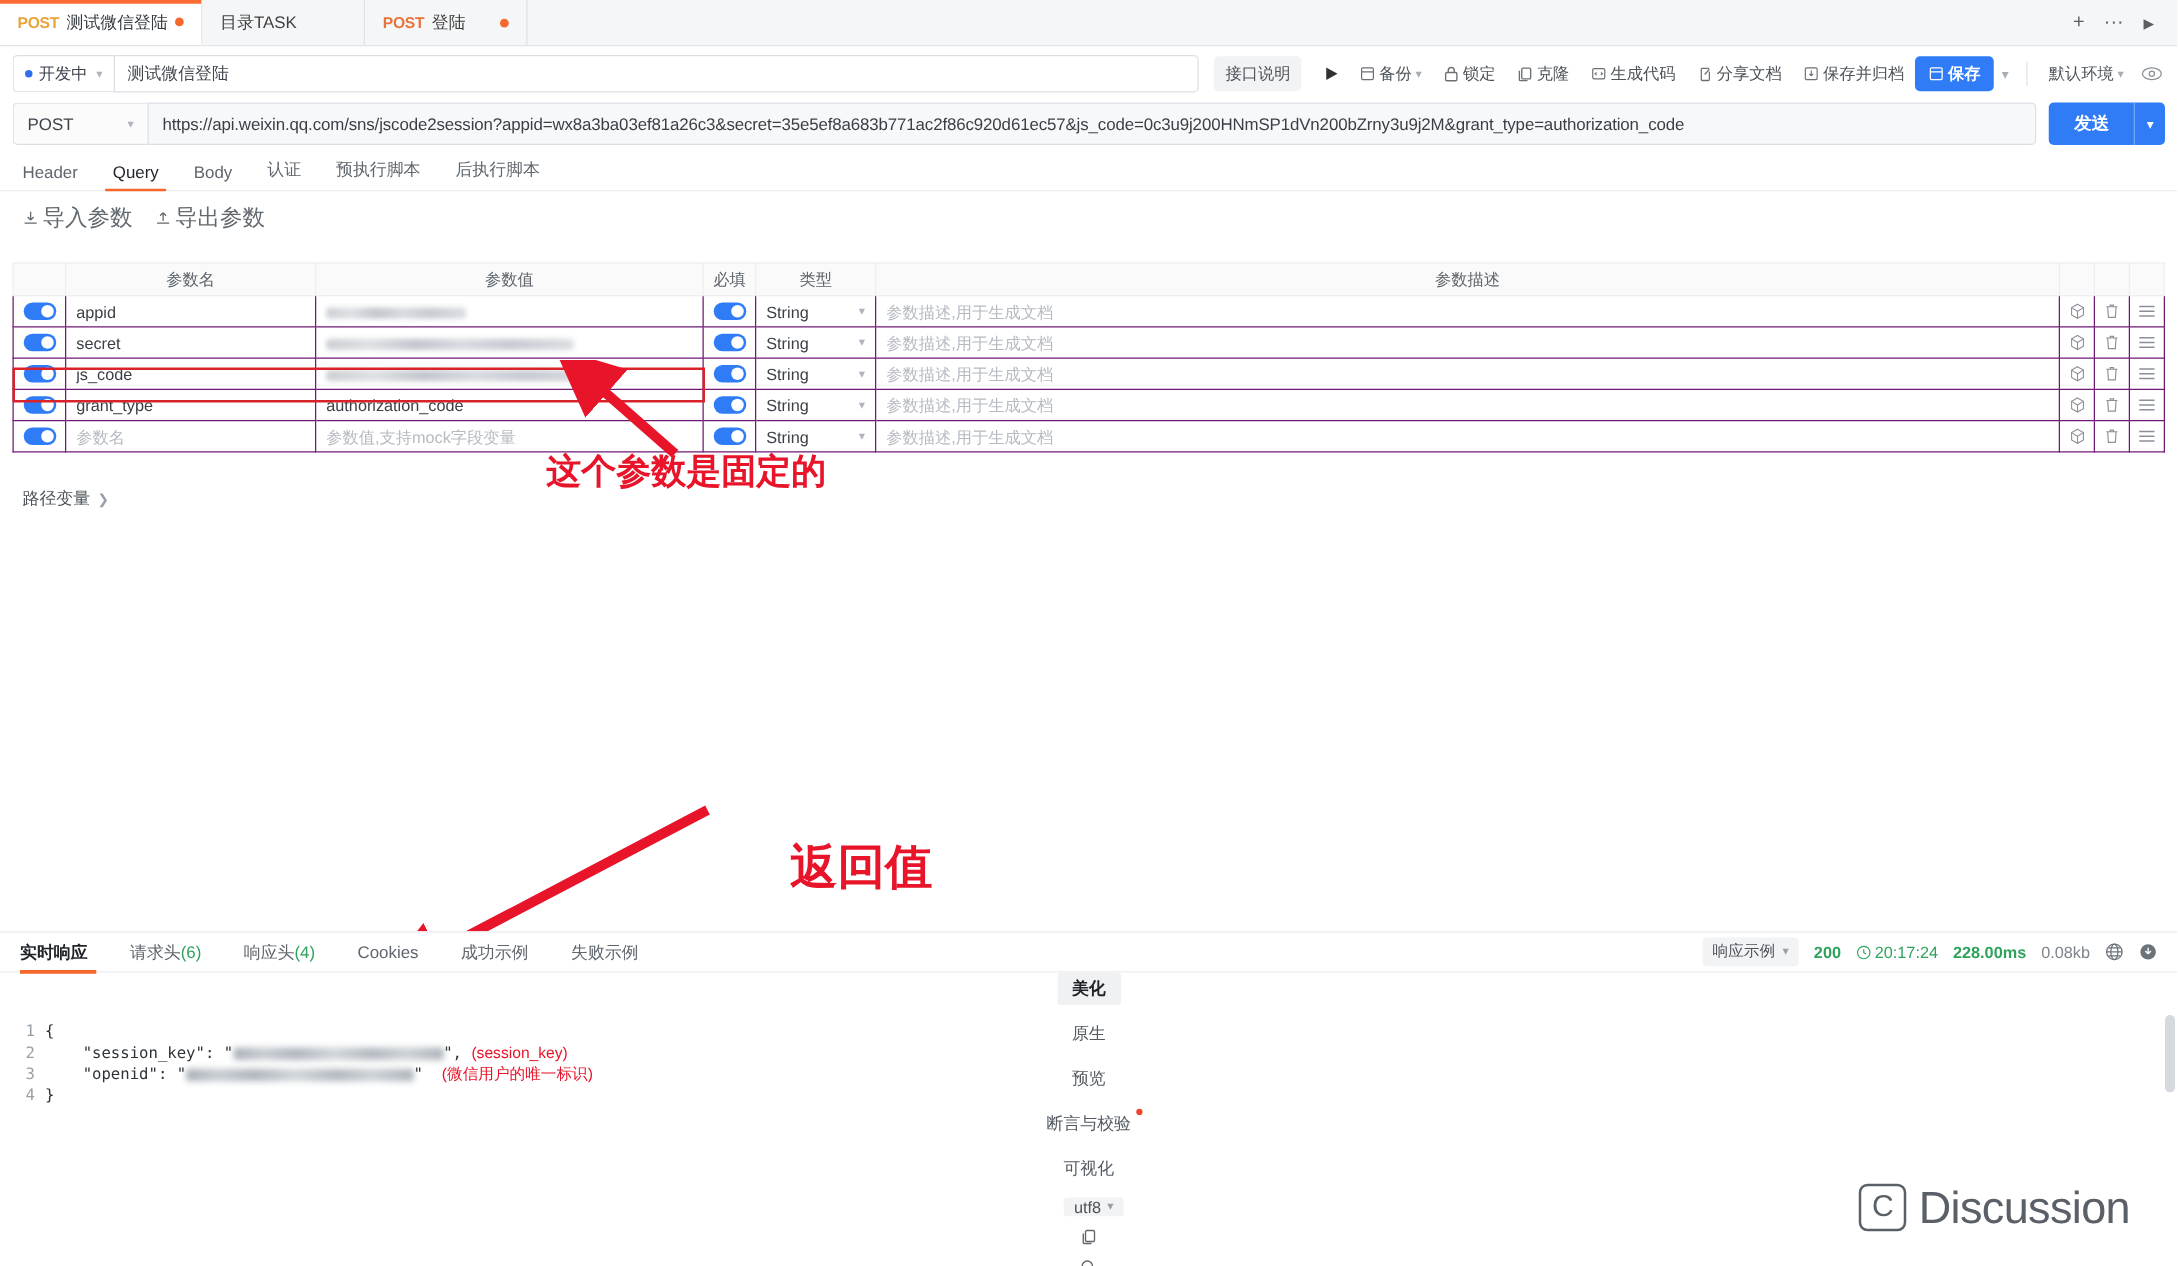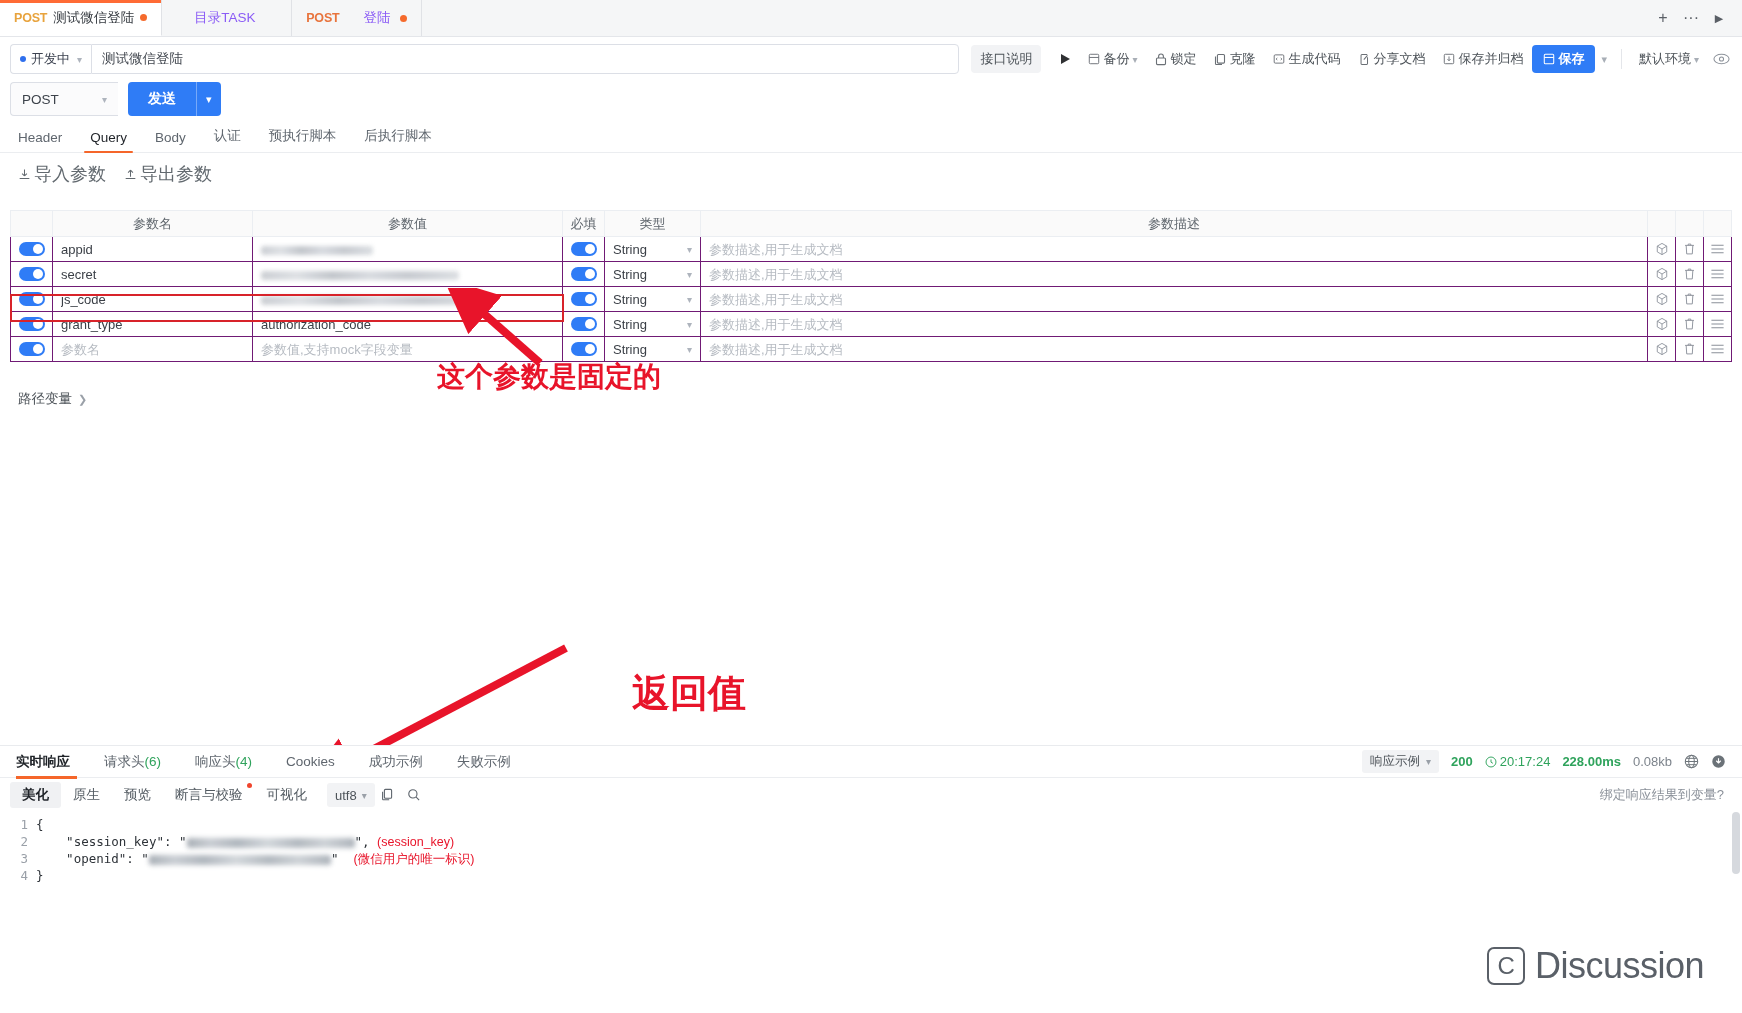--- a/index.html
+++ b/index.html
@@ -50,21 +50,21 @@
     background: #ff6b35;
   }
   .tab .method {
     font-size: 12.5px;
     font-weight: bold;
     letter-spacing: -0.2px;
   }
   .tab .method.post { color: #e8a33d; }
   .tab .method.post-2 { color: #e8743d; }
   .tab .tname { color: #363b41; }
-  .tab.inactive .tname { color: #8b5cf6; margin-left: 18px; }
+  .tab.inactive .tname { color: #404040; }
   .tab .dot {
     width: 7px; height: 7px;
     border-radius: 50%;
     background: #f56a2c;
     margin-left: auto;
   }
   .tabbar-right {
     margin-left: auto;
     display: flex;
     align-items: center;
@@ -415,22 +415,23 @@
   .stat-grn { color: #2fa35c; display: flex; align-items: center; gap: 3px; }
   .stat-grey { color: #7d848c; }
   .r-ic { color: #6b7278; cursor: pointer; display: flex; align-items: center; }
 
   
   .body-tools {
     display: flex;
     align-items: center;
     height: 34px;
     padding: 0 10px;
-    gap: 0;
+    gap: 10px;
     position: relative;
+    flex-direction: column;
   }
   .bt {
     padding: 4px 12px;
     font-size: 13.5px;
     color: #525a61;
     cursor: pointer;
     border-radius: 3px;
     position: relative;
     white-space: nowrap;
   }
@@ -652,20 +653,21 @@
         <circle cx="9" cy="6" r="2.2" fill="none" stroke="#8d939b" stroke-width="1.1"></circle>
       </svg>
   </div>
 </div>
 
 <div class="urlrow">
   <div class="method-select">
     <span>POST</span>
     <span class="chev">▾</span>
   </div>
+  <input class="url-input" value="https://api.weixin.qq.com/sns/jscode2session?appid=wx8a3ba03ef81a26c3&amp;secret=35e5ef8a683b771ac2f86c920d61ec57&amp;js_code=0c3u9j200HNmSP1dVn200bZrny3u9j2M&amp;grant_type=authorization_code" style="">
   <div class="send-btn">
     <span class="stext">发送</span>
     <span class="sdiv"></span>
     <span class="schev">▾</span>
   </div>
 </div>
 
 <div class="subtabs">
   <div class="subtab">Header</div>
   <div class="subtab active">Query</div>

